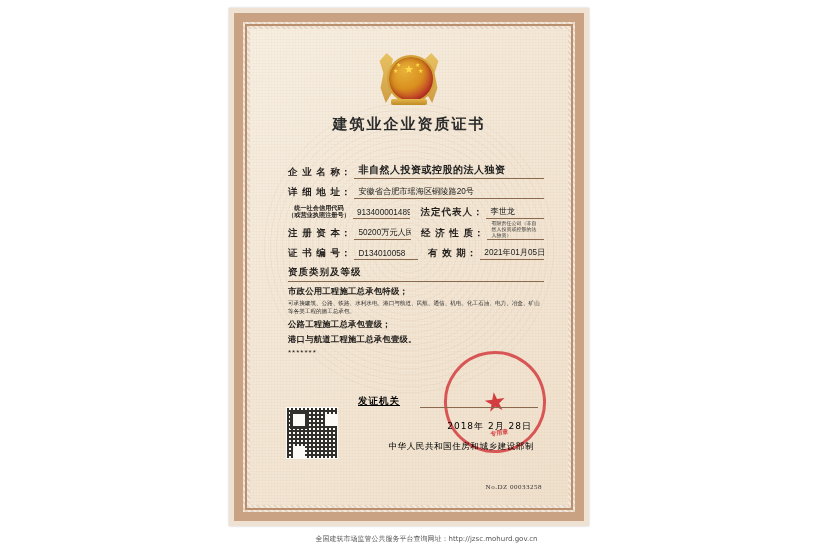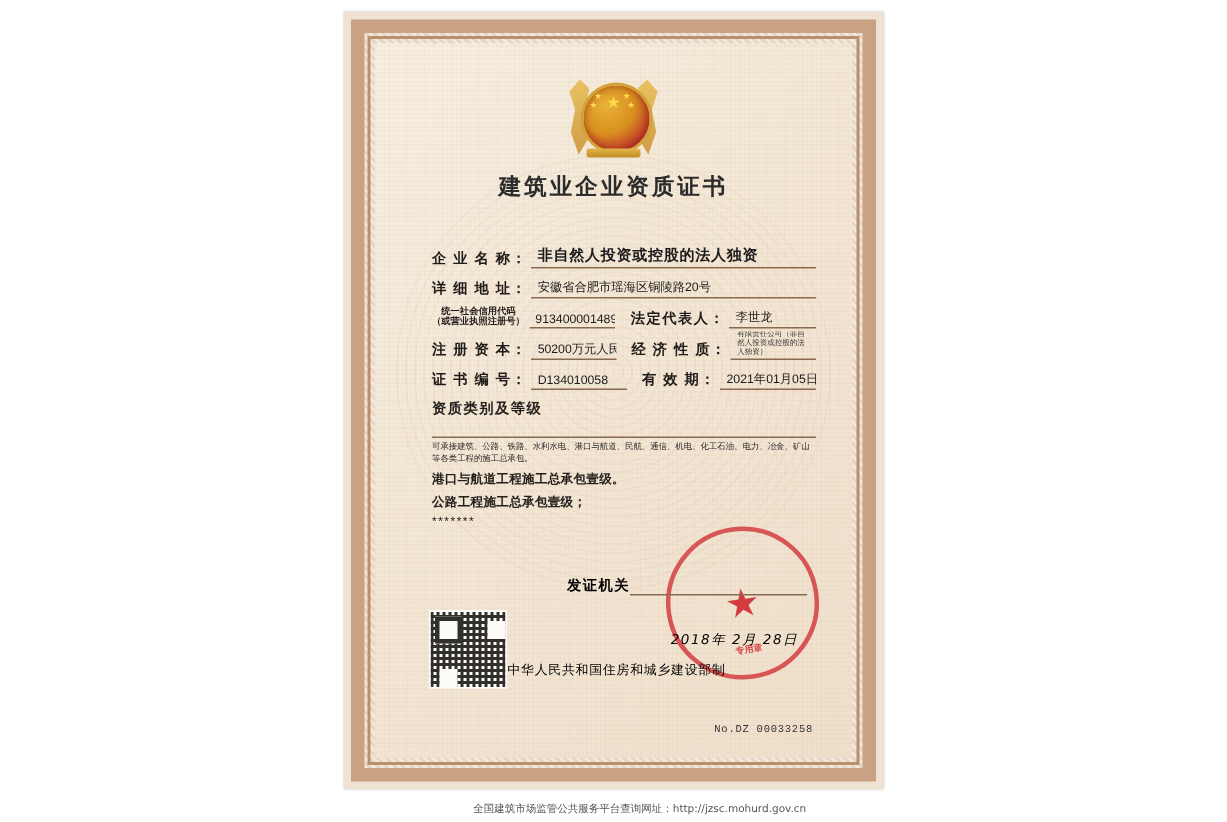--- a/index.html
+++ b/index.html
@@ -205,21 +205,21 @@
     white-space: normal;
   }
 
   
   .qual-head {
     margin-top: 6px;
     font-size: 9.5px;
     font-weight: bold;
     letter-spacing: 1px;
     border-bottom: 1px solid #8a6a4e;
-    padding-bottom: 12px;
+    padding-bottom: 2px;
   }
   .qual-line {
     font-size: 8.4px;
     font-weight: bold;
     margin-top: 4px;
     letter-spacing: .2px;
   }
   .qual-sub {
     font-size: 5.6px;
     line-height: 1.45;
@@ -239,38 +239,37 @@
     font-family: "DejaVu Sans", "Liberation Sans", sans-serif;
   }
   .issuer-row {
     display: flex;
     align-items: flex-end;
     justify-content: flex-end;
     font-size: 9.5px;
     font-weight: bold;
     letter-spacing: 1px;
   }
-  .issuer-row .authority-label { margin-right: 0; }
+  .issuer-row .authority-label { margin-right: 20px; text-decoration: underline; }
   .issuer-row .authority-blank {
     width: 118px;
     border-bottom: 1px solid #8a6a4e;
     height: 12px;
   }
   .date-row {
     display: flex;
     justify-content: flex-end;
     align-items: flex-end;
-    margin-top: 23px;
+    margin-top: 12px;
     font-size: 9px;
     letter-spacing: 1px;
     padding-right: 6px;
-    font-style: italic;
   }
   .ministry {
-    text-align: center;
+    text-align: right;
     font-size: 8.6px;
     margin-top: 8px;
     letter-spacing: .5px;
     padding-right: 4px;
   }
 
   
   .seal {
     position: absolute;
     right: 22px;
@@ -323,21 +322,21 @@
     background: #fff;
     box-shadow: 32px 0 0 -3px #fff, 0 32px 0 -3px #fff;
   }
 
   .cert-no {
     position: absolute;
     right: 26px;
     bottom: 14px;
     font-size: 7px;
     color: #333;
-    font-family: Liberation Mono, monospace;
+    font-family: Liberation Serif, serif;
     letter-spacing: .5px;
     text-align: center;
   }
 
   
   .footer {
     position: absolute;
     left: 0; right: 0;
     bottom: 4px;
     text-align: center;
@@ -407,24 +406,25 @@
         <div class="row">
           <span class="lbl">证 书 编 号：</span>
           <span class="val">D134010058</span>
           <span class="gap"></span>
           <span class="lbl">有 效 期：</span>
           <span class="val" style="max-width:88px">2021年01月05日</span>
         </div>
 
         <div class="qual-head">资质类别及等级</div>
 
+        <div class="qual-line">市政公用工程施工总承包特级；</div>
         <div class="qual-sub">可承接建筑、公路、铁路、水利水电、港口与航道、民航、通信、机电、化工石油、电力、冶金、矿山等各类工程的施工总承包。</div>
 
+        <div class="qual-line">公路工程施工总承包壹级；</div>
         <div class="qual-line">港口与航道工程施工总承包壹级。</div>
-        <div class="qual-line">公路工程施工总承包壹级；</div>
         <div class="qual-stars">*******</div>
       </div>
 
       <div class="qr"></div>
 
       <div class="seal">
         <div class="seal-star">★</div>
         <div class="seal-bottom">专用章</div>
       </div>
 

